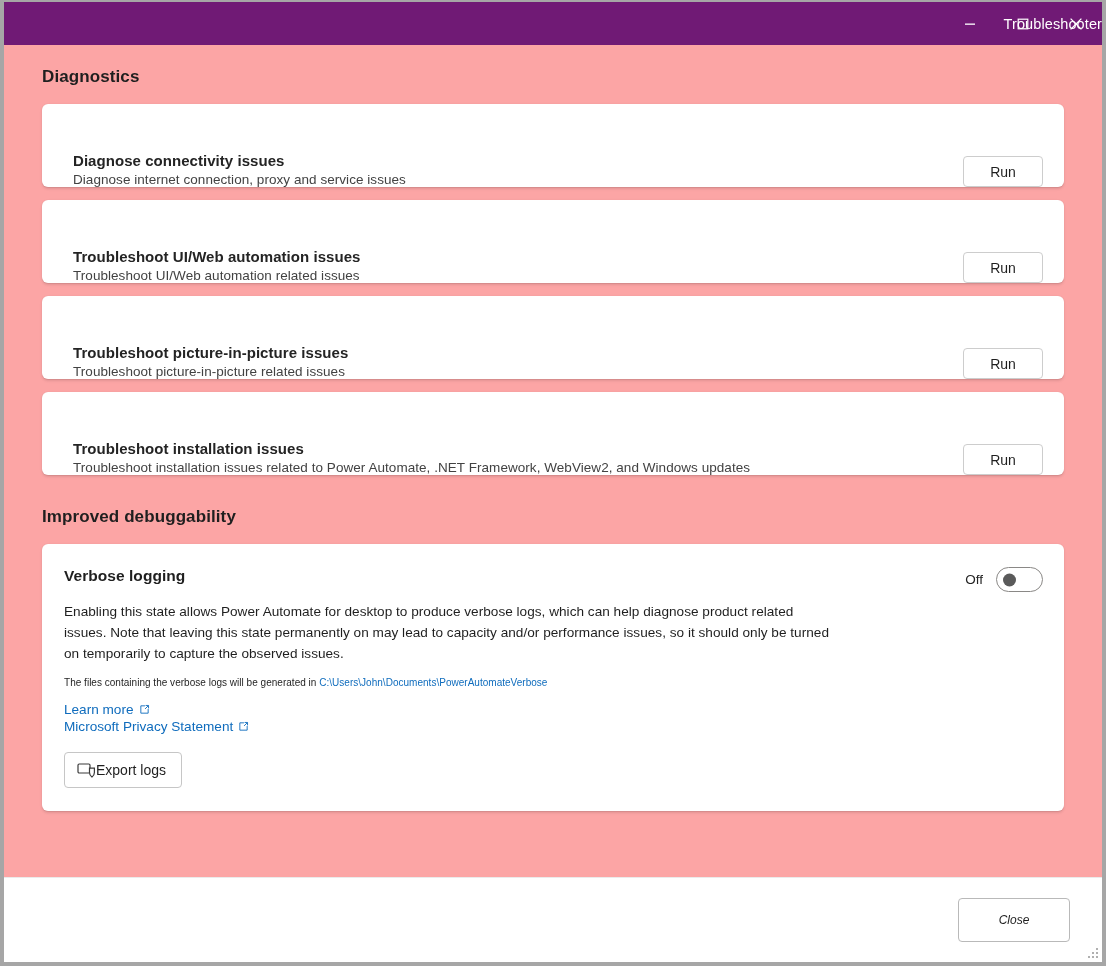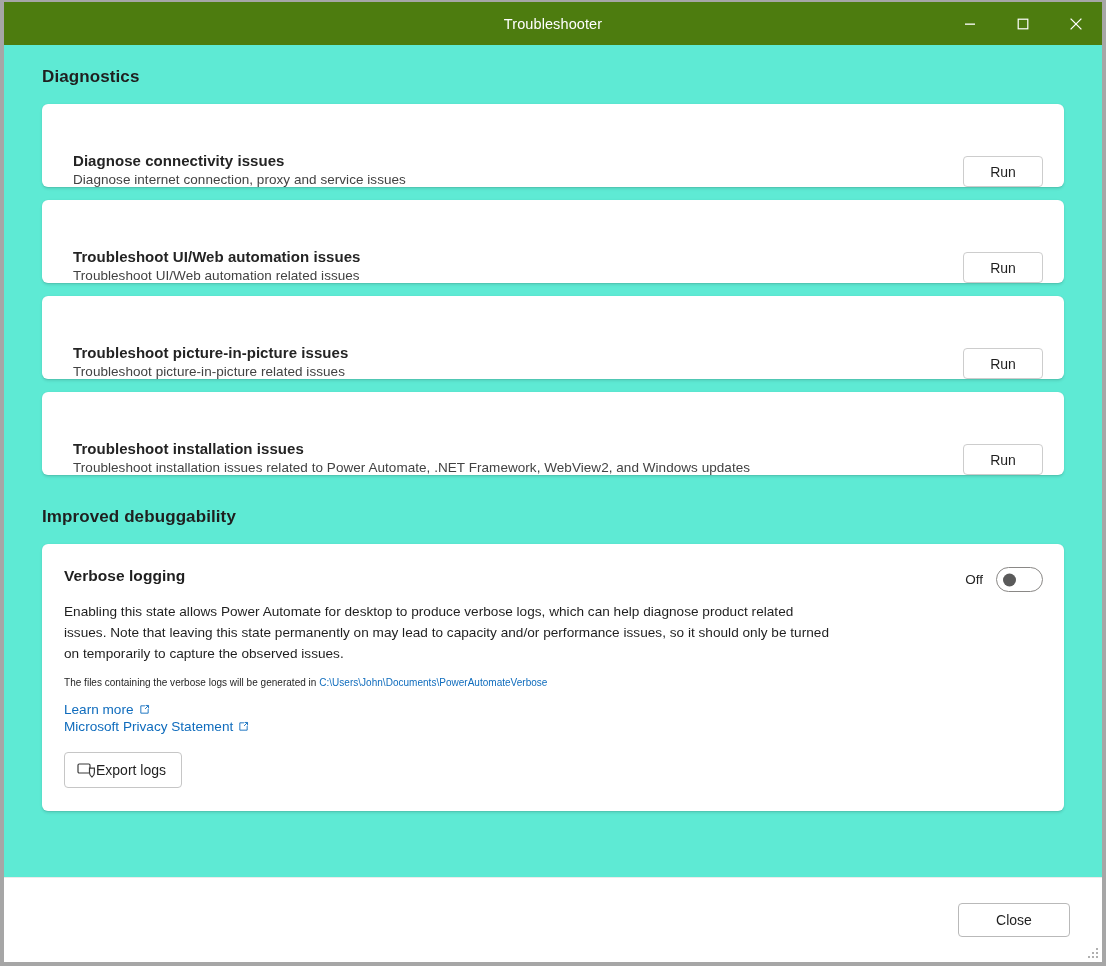--- a/index.html
+++ b/index.html
@@ -21,24 +21,24 @@
     border-right: 4px solid #a6a6a6;
     border-bottom: 4px solid #a6a6a6;
     border-top: 2px solid #a6a6a6;
     display: flex;
     flex-direction: column;
   }
 
   
   .titlebar {
     height: 43px;
-    background: #4d7c0f;
-    display: flex;
-    align-items: center;
-    justify-content: center;
+    background: #701a75;
+    display: flex;
+    align-items: center;
+    justify-content: flex-end;
     position: relative;
     flex: 0 0 auto;
   }
   .titlebar-text {
     color: #ffffff;
     font-size: 14.5px;
     letter-spacing: 0.1px;
     user-select: none;
   }
   .win-controls {
@@ -54,21 +54,21 @@
     display: flex;
     align-items: center;
     justify-content: center;
     cursor: default;
   }
   .win-btn svg { display: block; }
 
   
   .content {
     flex: 1 1 auto;
-    background: #5eead4;
+    background: #fca5a5;
     padding: 22px 38px 0 38px;
     overflow: hidden;
     position: relative;
   }
 
   .section-title {
     font-size: 17px;
     font-weight: 600;
     color: #1f1f1f;
     letter-spacing: 0.1px;
@@ -222,23 +222,24 @@
     background: #ffffff;
     border-top: 1px solid #ebebeb;
     display: flex;
     align-items: center;
     justify-content: flex-end;
     padding-right: 32px;
     position: relative;
   }
   .btn-close {
     width: 112px;
-    height: 34px;
-    font-size: 14px;
+    height: 44px;
+    font-size: 12px;
     border-color: #b9b9b9;
+    font-style: italic;
   }
   .resize-grip {
     position: absolute;
     right: 3px;
     bottom: 2px;
     width: 14px;
     height: 14px;
   }
 </style>
 </head>

